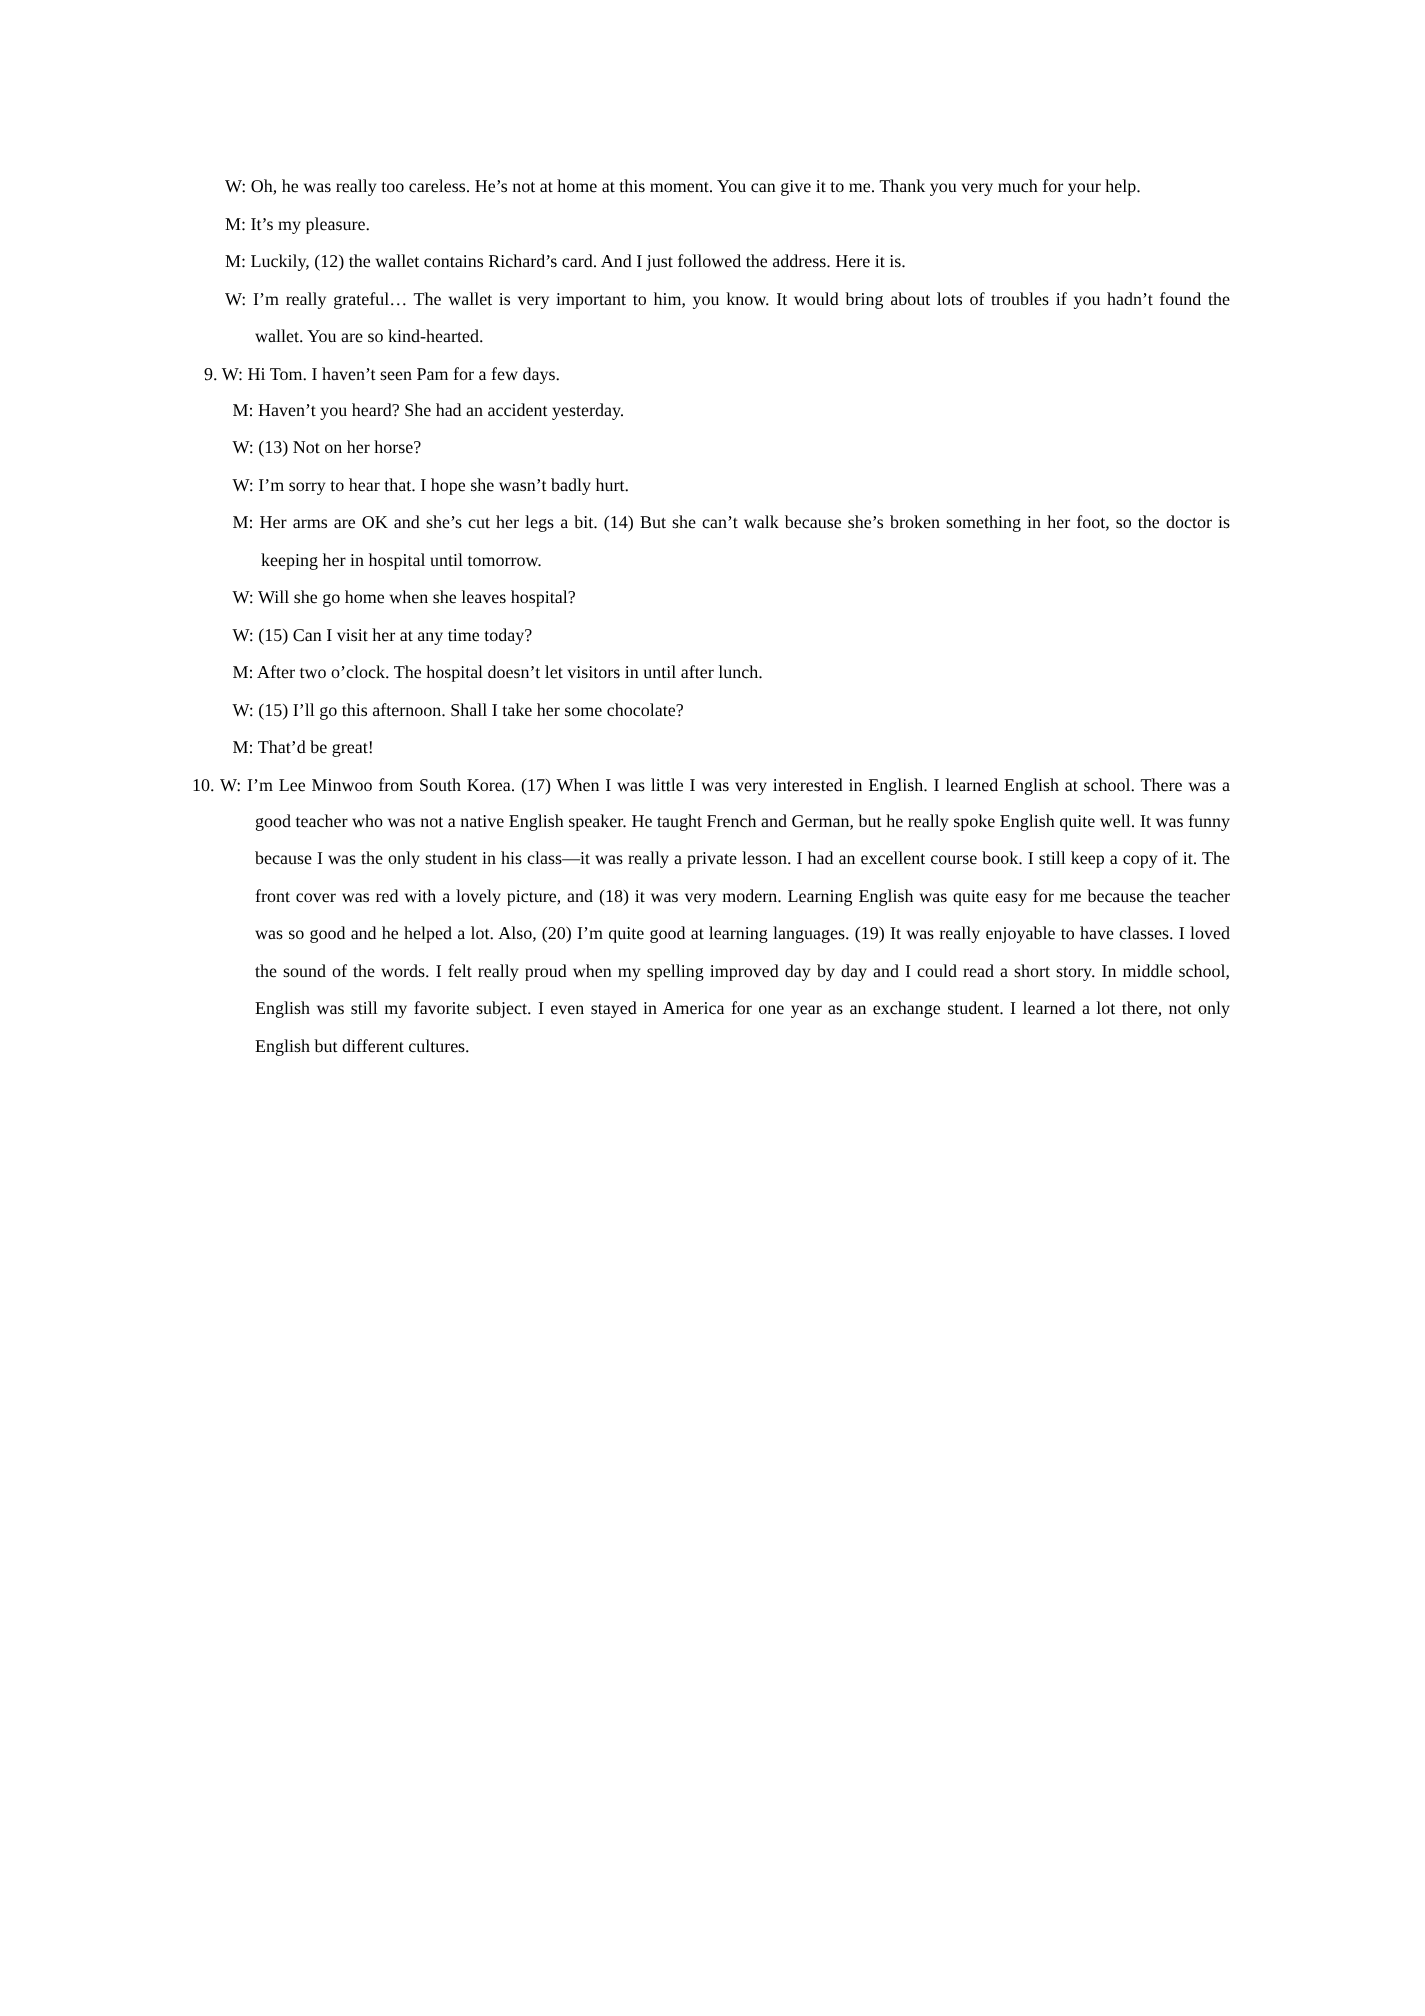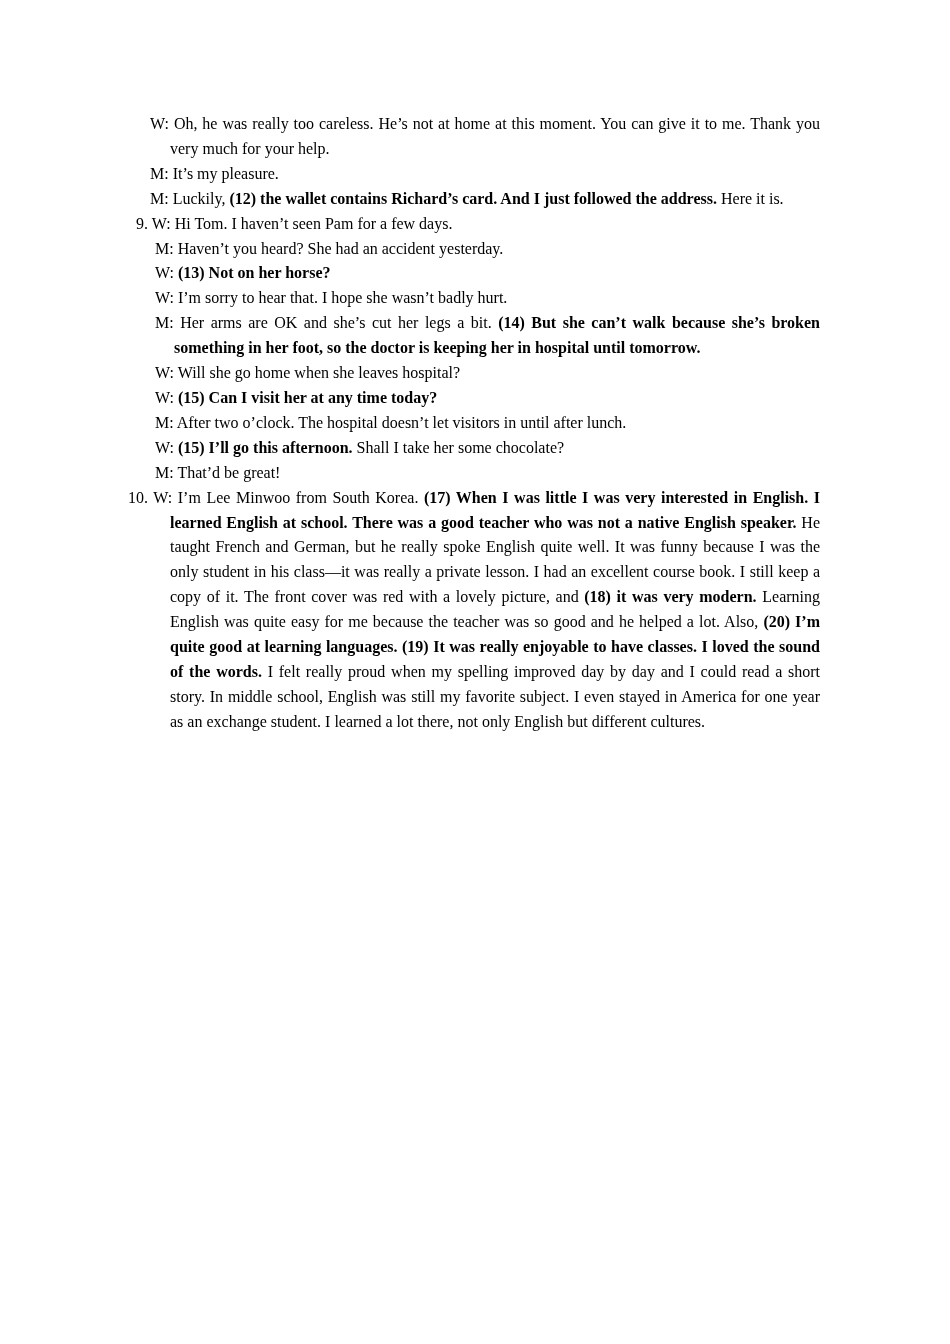--- a/index.html
+++ b/index.html
@@ -18,45 +18,46 @@
   .page {
     position: absolute;
     top: 0; left: 0;
     width: 950px;
     height: 1344px;
     background: #ffffff;
   }
   .transcript {
     box-sizing: border-box;
     padding: 112px 130px 0 150px;
-    font-size: 16px;
+    font-size: 12px;
     line-height: 24.9px;
   }
   .para {
     margin: 0;
     text-align: justify;
   }
   
   .para.d   { padding-left: 20px; text-indent: -20px; }
   
   .para.n9  { padding-left: 24px; text-indent: -38px; }
   
   .para.s9  { padding-left: 24px; text-indent: -19px; }
   
   .para.n10 { padding-left: 20px; text-indent: -42px; }
-  .b { font-weight: bold; margin-top: 16px; }
+  .b { font-weight: normal; margin-top: 16px; }
 </style>
 </head>
 <body>
 
 <div class="page">
   <div class="transcript">
       <div class="para d"><span>W: </span><span>Oh, he was really too careless. He’s not at home at this moment. You can give it to me. Thank you very much for your help.</span></div>
       <div class="para d"><span>M: </span><span>It’s my pleasure.</span></div>
       <div class="para d"><span>M: </span><span>Luckily, </span><span class="b">(12) the wallet contains Richard’s card. And I just followed the address.</span><span> Here it is.</span></div>
+      <div class="para d"><span>W: </span><span>I’m really grateful… The wallet is very important to him, you know. It would bring about lots of troubles if you hadn’t found the wallet. You are so kind-hearted.</span></div>
       <div class="para n9"><span>9. </span><span>W: </span><span>Hi Tom. I haven’t seen Pam for a few days.</span></div>
       <div class="para s9"><span>M: </span><span>Haven’t you heard? She had an accident yesterday.</span></div>
       <div class="para s9"><span>W: </span><span class="b">(13) Not on her horse?</span></div>
       <div class="para s9"><span>W: </span><span>I’m sorry to hear that. I hope she wasn’t badly hurt.</span></div>
       <div class="para s9"><span>M: </span><span>Her arms are OK and she’s cut her legs a bit. </span><span class="b">(14) But she can’t walk because she’s broken something in her foot, so the doctor is keeping her in hospital until tomorrow.</span></div>
       <div class="para s9"><span>W: </span><span>Will she go home when she leaves hospital?</span></div>
       <div class="para s9"><span>W: </span><span class="b">(15) Can I visit her at any time today?</span></div>
       <div class="para s9"><span>M: </span><span>After two o’clock. The hospital doesn’t let visitors in until after lunch.</span></div>
       <div class="para s9"><span>W: </span><span class="b">(15) I’ll go this afternoon.</span><span> Shall I take her some chocolate?</span></div>
       <div class="para s9"><span>M: </span><span>That’d be great!</span></div>

